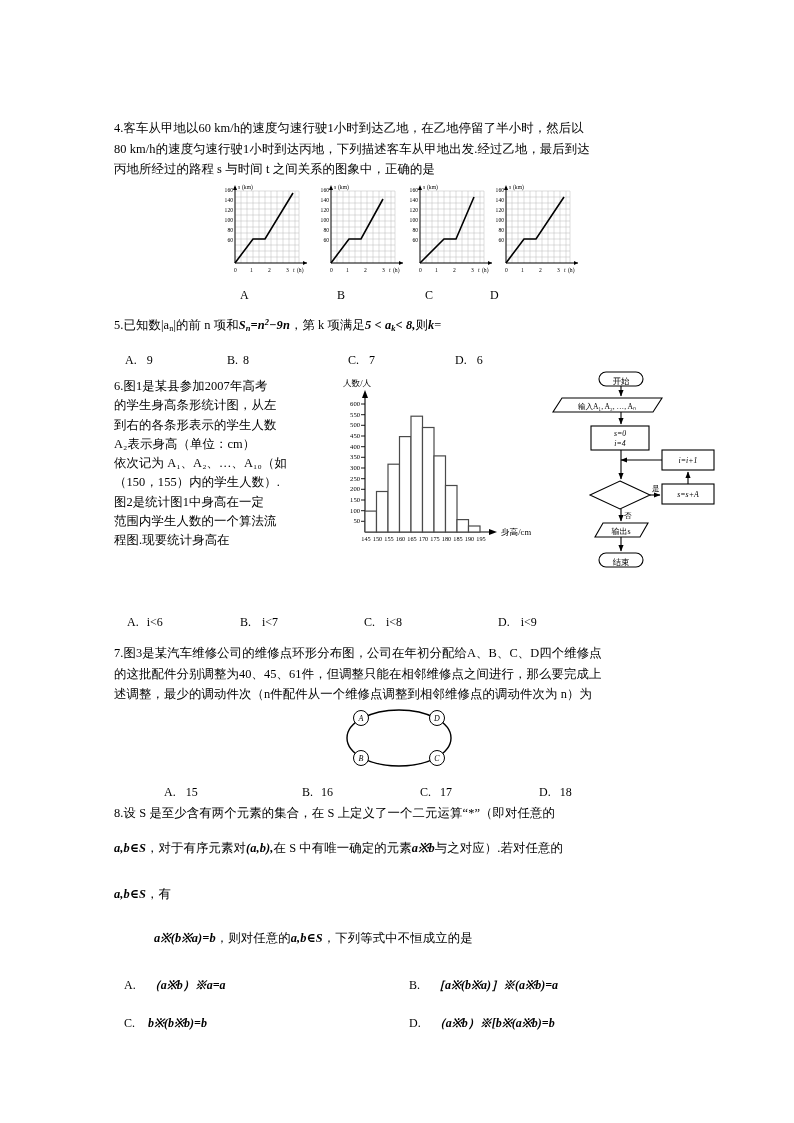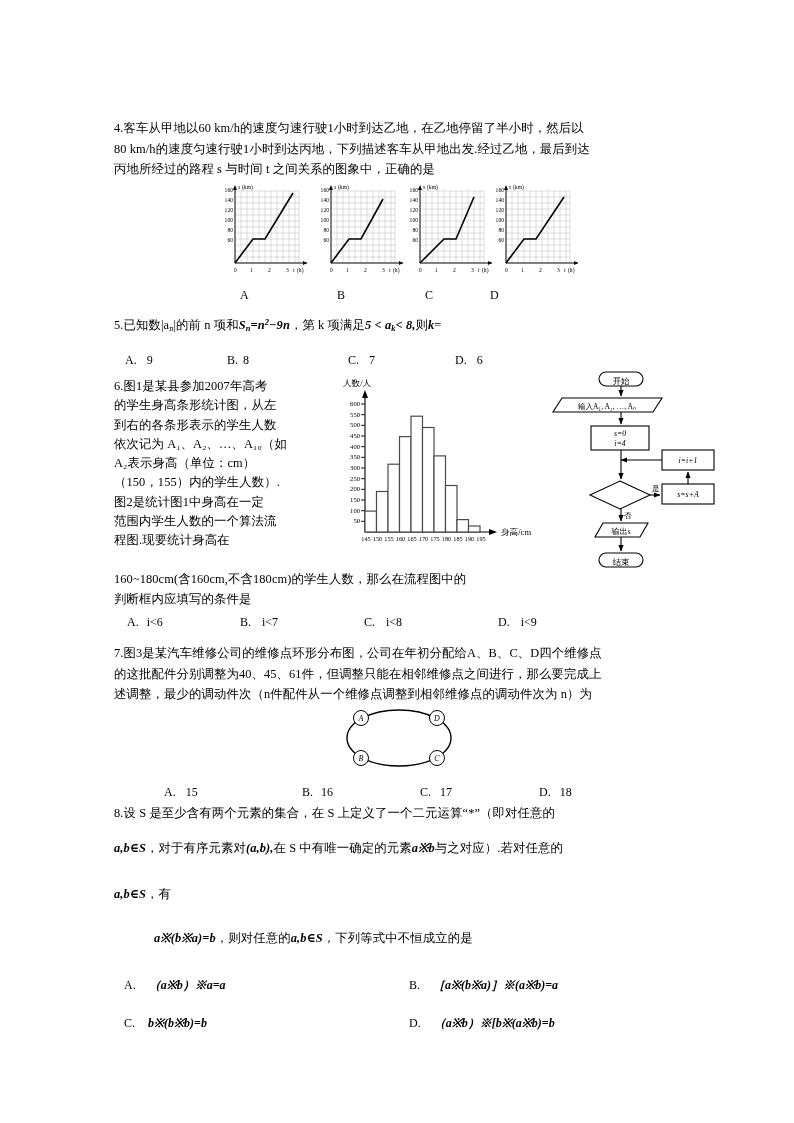--- a/index.html
+++ b/index.html
@@ -297,32 +297,28 @@
       </div>
     </div>
   </div>
 
   <div class="blk ptext" style="left:114px; top:377px; width:216px; line-height:19.3px;">
     <div style="white-space:nowrap;">
       <span>6.</span><span>图1是某县参加2007年高考</span>
     </div>
     <div style="white-space:nowrap;">的学生身高条形统计图，从左</div>
     <div style="white-space:nowrap;">到右的各条形表示的学生人数</div>
+    <div style="white-space:nowrap;">A₂表示身高（单位：cm）</div>
     <div style="white-space:nowrap;">依次记为 A₁、A₂、…、A₁₀（如</div>
-    <div style="white-space:nowrap;">A₂表示身高（单位：cm）</div>
     <div style="white-space:nowrap;">（150，155）内的学生人数）.</div>
     <div style="white-space:nowrap;">图2是统计图1中身高在一定</div>
     <div style="white-space:nowrap;">范围内学生人数的一个算法流</div>
     <div style="white-space:nowrap;">程图.现要统计身高在</div>
   </div>
 
-  <div class="blk ptext" style="left:114px; top:570px; width:500px; line-height:19.5px;">
-    <div style="white-space:nowrap;">160~180cm(含160cm,不含180cm)的学生人数，那么在流程图中的</div>
-    <div style="white-space:nowrap;">判断框内应填写的条件是</div>
-  </div>
 
   <div class="opts" style="left:127px; top:612px; width:560px;">
     <div class="opt-row">
       <div class="opt" style="width:113px;">
         <span>A.</span>
         <span style="margin-left:5px;">i&lt;6</span>
       </div>
       <div class="opt" style="width:124px;">
         <span>B.</span>
         <span style="margin-left:8px;">i&lt;7</span>

